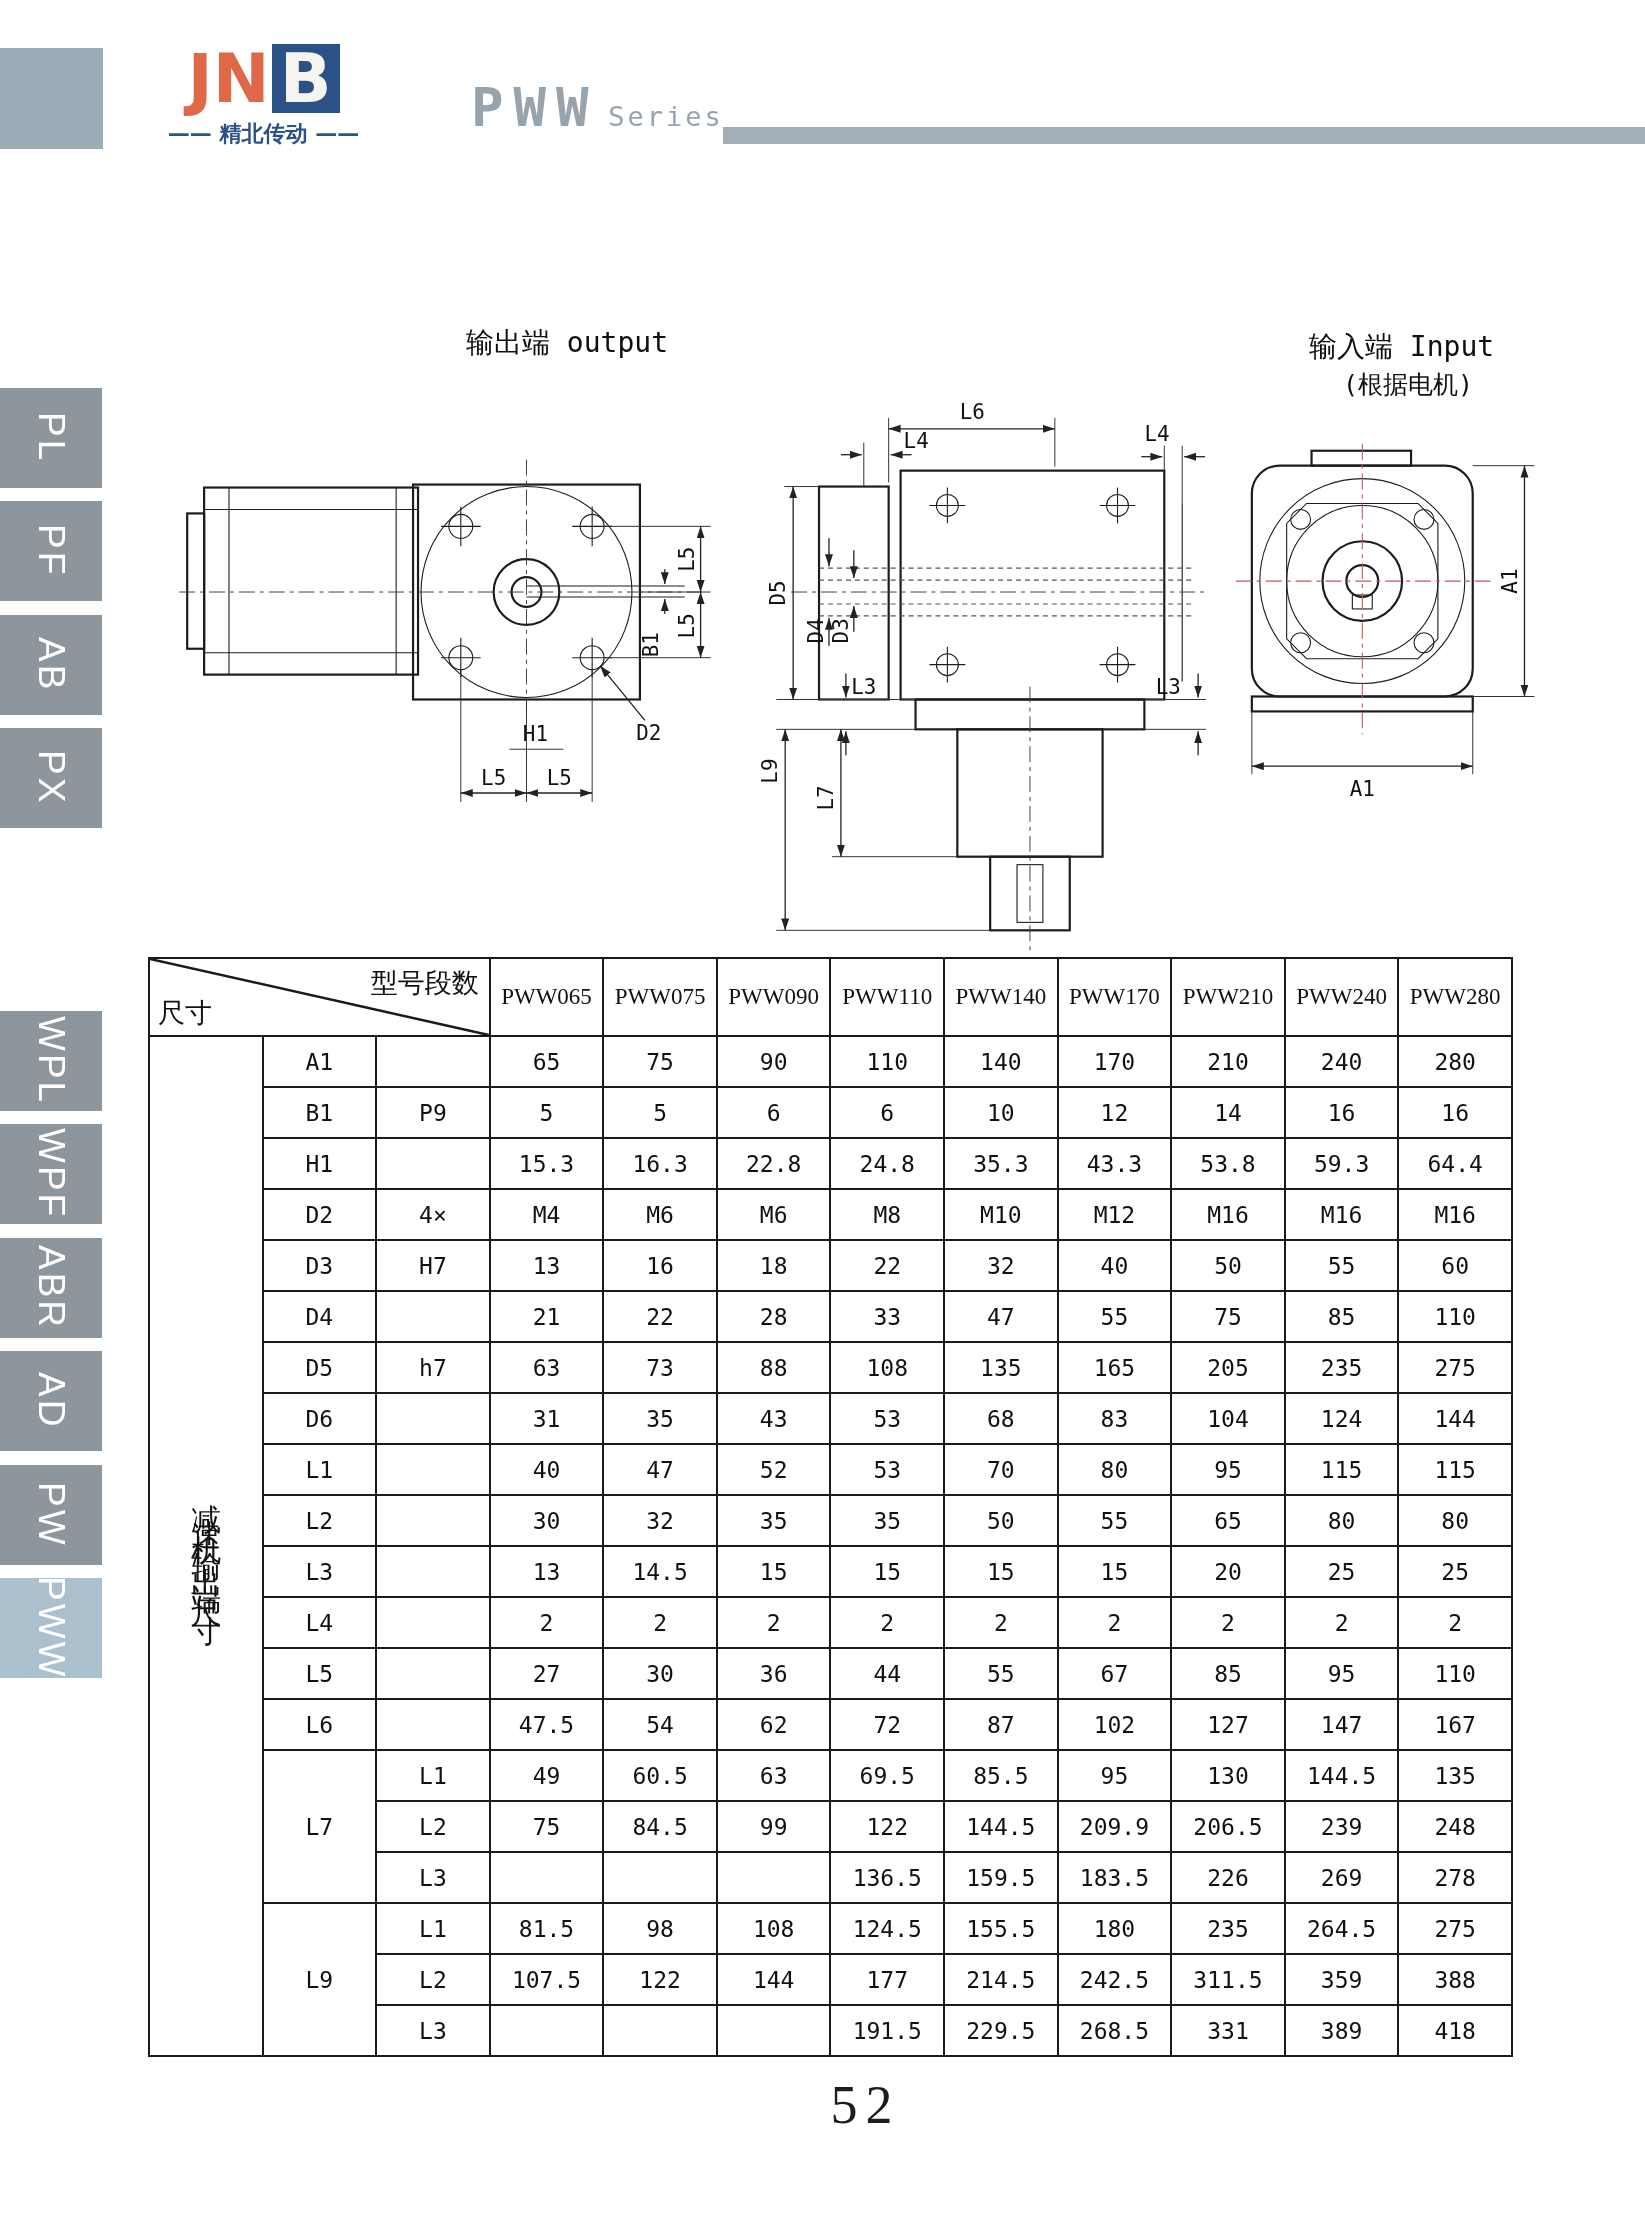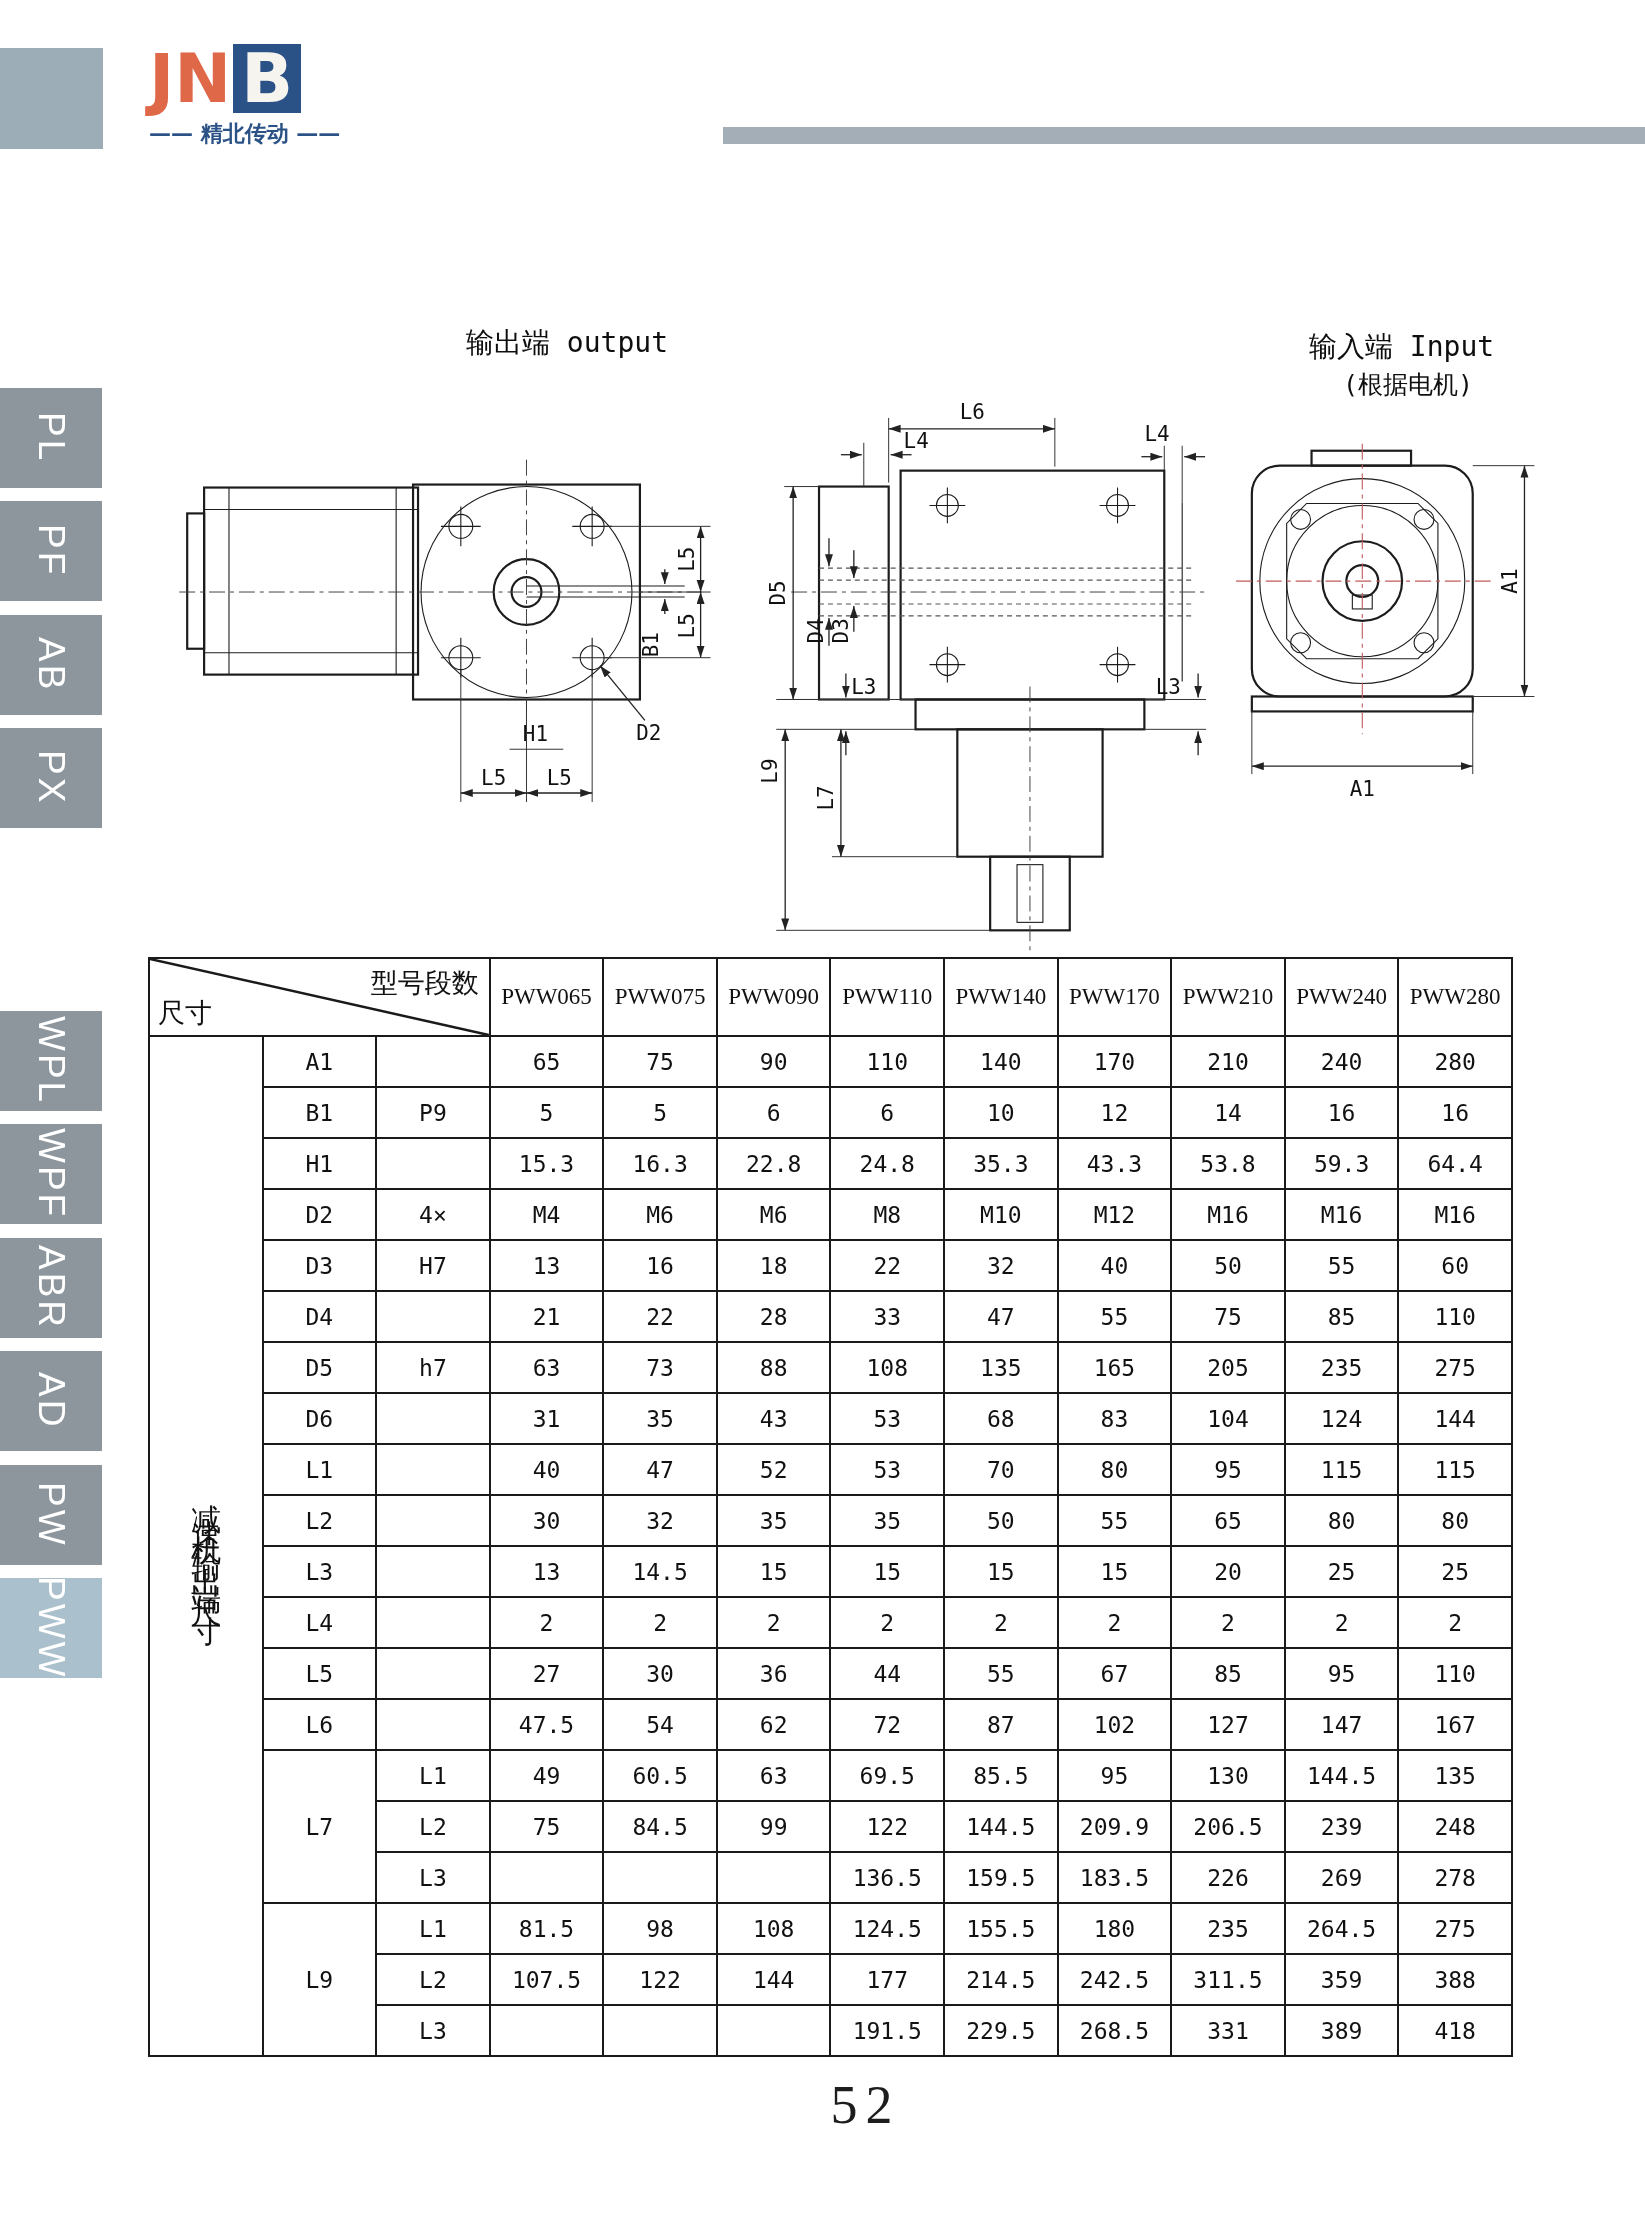--- a/index.html
+++ b/index.html
@@ -3,21 +3,21 @@
 <meta charset="utf-8">
 <style>
   html,body{margin:0;padding:0;background:#9a9a9a;}
   .page{position:relative;width:1646px;height:2222px;background:#ffffff;overflow:hidden;
         font-family:"DejaVu Sans Mono", monospace;color:#111;}
 
   
   .corner-square{position:absolute;left:0;top:48px;width:103px;height:101px;background:#9cadb8;}
 
   
-  .logo{position:absolute;left:149px;top:44px;width:229px;}
+  .logo{position:absolute;left:149px;top:44px;width:229px;text-align:center;}
   .logo-row{font-family:"DejaVu Sans", sans-serif;font-weight:bold;font-size:68px;line-height:1.02;}
   .logo-j,.logo-n{color:#df6848;}
   .logo-b{display:inline-block;background:#2b5286;color:#f5f4ef;padding:0 8px;margin-left:2px;}
   .logo-tagline{margin-top:6px;font-family:"DejaVu Sans", sans-serif;font-weight:bold;
                 font-size:22px;color:#2b5286;white-space:nowrap;}
 
   
   .series{position:absolute;left:471px;top:76px;white-space:nowrap;}
   .series-name{font-size:54px;font-weight:bold;letter-spacing:10px;color:#97a3ad;}
   .series-suffix{font-size:27px;color:#97a3ad;letter-spacing:3px;}
@@ -79,20 +79,21 @@
 
 <div class="page">
 
   <div class="corner-square"></div>
 
   <div class="logo">
     <div class="logo-row"><span class="logo-j">J</span><span class="logo-n">N</span><span class="logo-b">B</span></div>
     <div class="logo-tagline">—— 精北传动 ——</div>
   </div>
 
+  <div class="series"><span class="series-name">PWW</span> <span class="series-suffix">Series</span></div>
   <div class="header-bar"></div>
 
 
   <div class="view-label vl-output">输出端 output</div>
   <div class="view-label vl-input">输入端 Input</div>
   <div class="view-label vl-note">(根据电机)</div>
 
   <nav id="sidebar">
       <div class="side-tab" style="top: 388px;">
         <span class="tab-label">PL</span>

